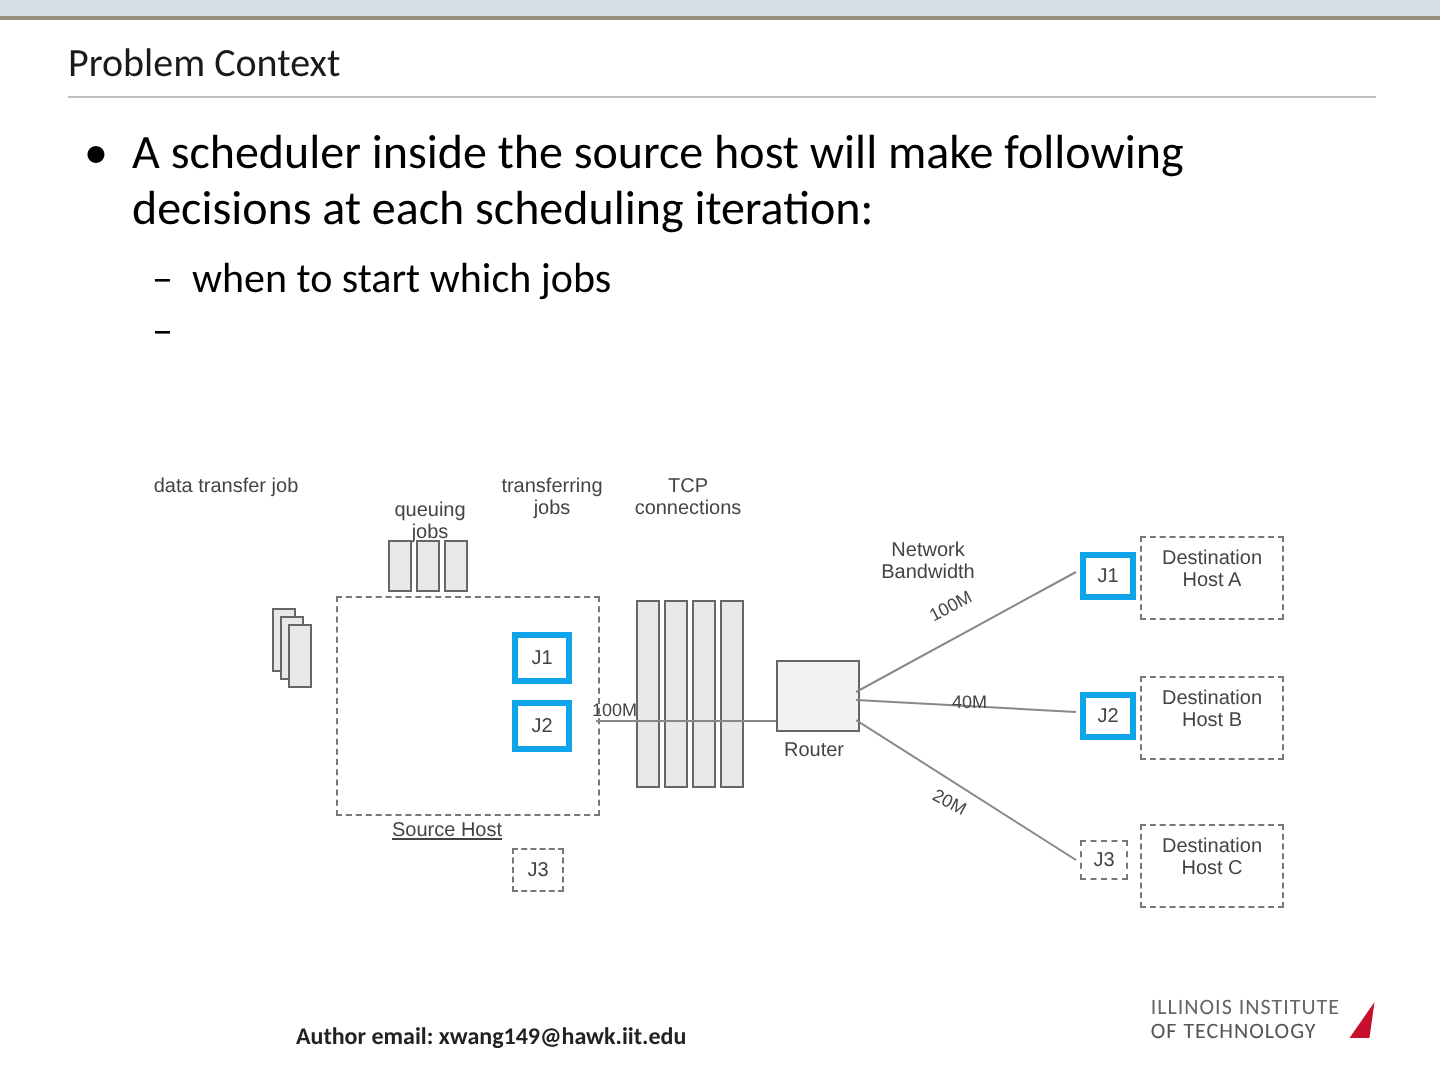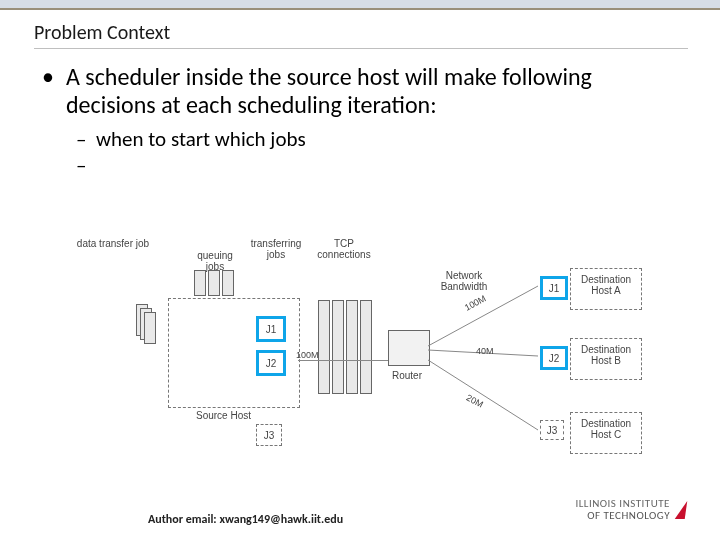--- a/index.html
+++ b/index.html
@@ -102,21 +102,21 @@
     bottom: 14px;
     left: 148px;
     font-size: 12px;
     font-weight: 600;
     color: #222;
   }
   .iit-logo {
     position: absolute;
     bottom: 18px;
     right: 34px;
-    text-align: right;
+    text-align: left;
     font-size: 11px;
     letter-spacing: 0.5px;
     color: #666;
     display: flex;
     align-items: center;
   }
   .iit-text { line-height: 1.1; }
   .iit-text .l1 { font-weight: 300; }
   .iit-text .l2 { font-weight: 400; color:#555; }
   .iit-tri {
@@ -161,21 +161,21 @@
 connections</div>
   <div class="lbl" style="left:356px; top:0; width:60px; white-space:pre;margin-top:32px;">Network
 Bandwidth</div>
 
 
   <div class="box" style="left:58px; top:66px; width:10px; height:30px;"></div>
   <div class="box" style="left:62px; top:70px; width:10px; height:30px;"></div>
   <div class="box" style="left:66px; top:74px; width:10px; height:30px;"></div>
 
   <div class="dash-box" style="left:90px; top:60px; width:130px; height:108px;"></div>
-  <div class="lbl" style="left:118px; top:172px;">Source Host</div>
+  <div class="lbl" style="left:118px; top:172px;text-decoration:underline;">Source Host</div>
 
   <div class="box" style="left:116px; top:32px; width:10px; height:24px;"></div>
   <div class="box" style="left:130px; top:32px; width:10px; height:24px;"></div>
   <div class="box" style="left:144px; top:32px; width:10px; height:24px;"></div>
 
 
   <div class="sched-box" style="left:178px; top:78px; width:24px; height:20px;">J1</div>
   <div class="sched-box" style="left:178px; top:112px; width:24px; height:20px;">J2</div>
   <div class="sched-box" style="left:178px; top:186px; width:24px; height:20px; border:1px dashed #777;">J3</div>
 

